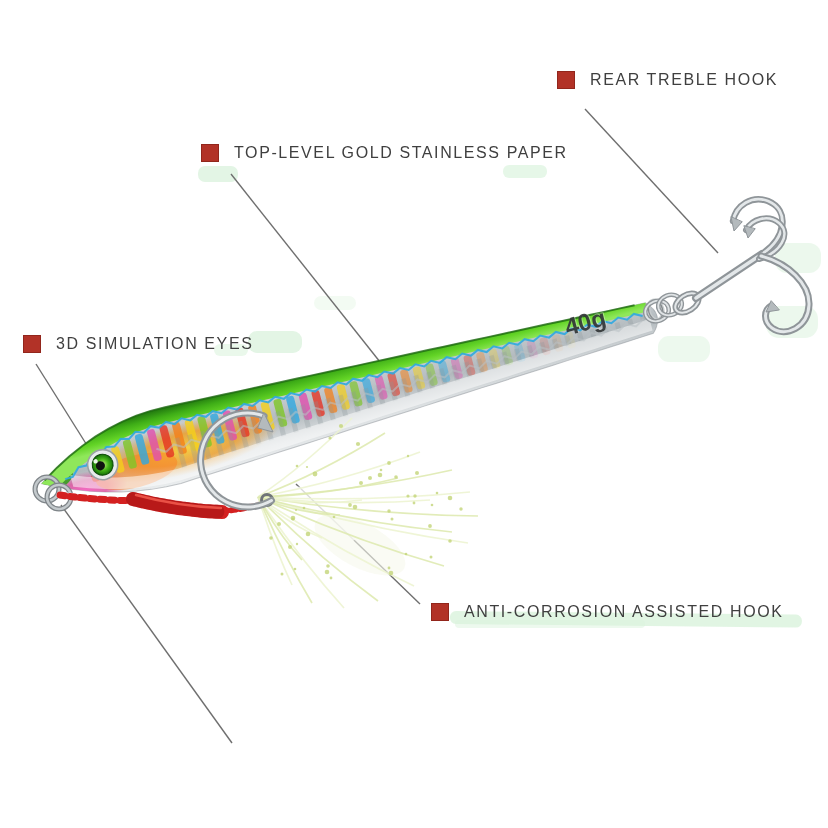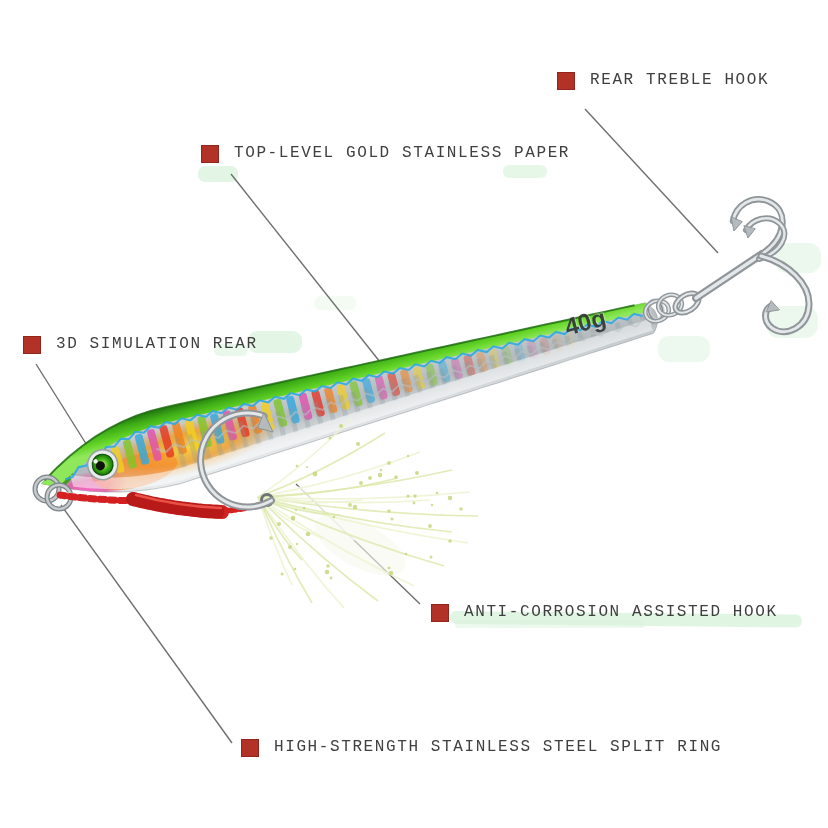--- a/index.html
+++ b/index.html
@@ -2,21 +2,21 @@
 <html style="--marker: #b23227; --label-text: #3f3f3f; --leader: #6f6f6f; --braid: #d42020;"><head>
 <meta charset="utf-8">
 <style>
   html,body{margin:0;padding:0;background:#ffffff;}
   .stage{
     position:relative;width:828px;height:828px;background:#ffffff;overflow:hidden;
     font-family:"Liberation Sans", sans-serif;
   }
   #scene{position:absolute;left:0;top:0;}
   .callout{
-    position:absolute;display:flex;align-items:center;white-space:nowrap;font-family:Liberation Mono, monospace;
+    position:absolute;display:flex;white-space:nowrap;
   }
   .callout .sq{
     width:18px;height:18px;background:var(--marker,#b23227);
     box-shadow:inset 0 0 0 1px rgba(120,30,20,.55);
     margin-right:15px;flex:0 0 auto;transform:translateY(1px);
   }
   .callout .txt{
     font-size:16px;font-weight:500;letter-spacing:1.6px;
     color:var(--label-text,#3f3f3f);line-height:20px;
   }
@@ -313,24 +313,20 @@
 <div class="callout" style="left:557px;top:70px">
   <span class="sq"></span>
   <span class="txt">REAR TREBLE HOOK</span>
 </div>
 <div class="callout" style="left:201px;top:143px">
   <span class="sq"></span>
   <span class="txt">TOP-LEVEL GOLD STAINLESS PAPER</span>
 </div>
 <div class="callout" style="left:23px;top:334px">
   <span class="sq"></span>
-  <span class="txt">3D SIMULATION REAR</span>
+  <span class="txt">3D SIMULATION EYES</span>
 </div>
 <div class="callout" style="left:431px;top:602px">
   <span class="sq"></span>
   <span class="txt">ANTI-CORROSION ASSISTED HOOK</span>
 </div>
-<div class="callout" style="left:241px;top:737px">
-  <span class="sq"></span>
-  <span class="txt">HIGH-STRENGTH STAINLESS STEEL SPLIT RING</span>
-</div>
 
 </div>
 
 </body></html>

